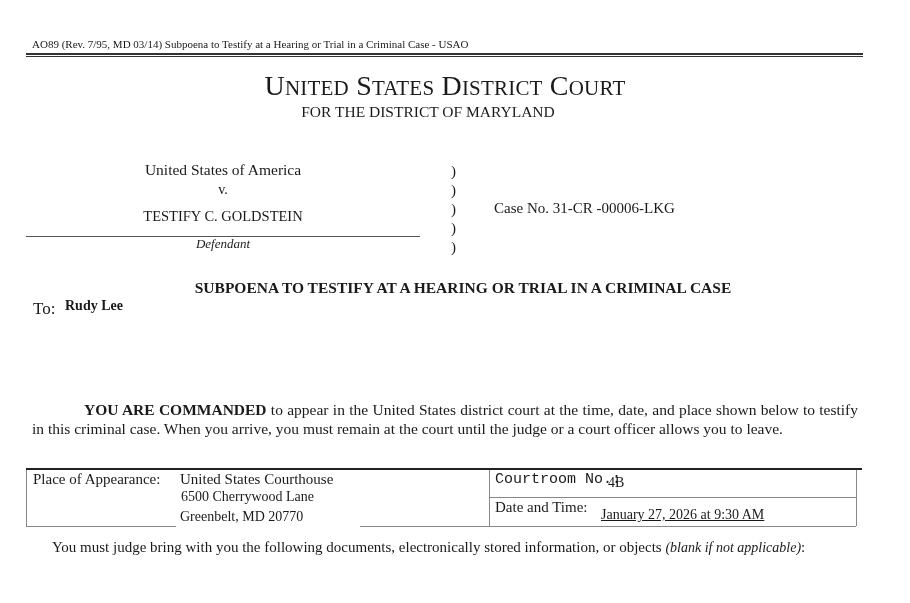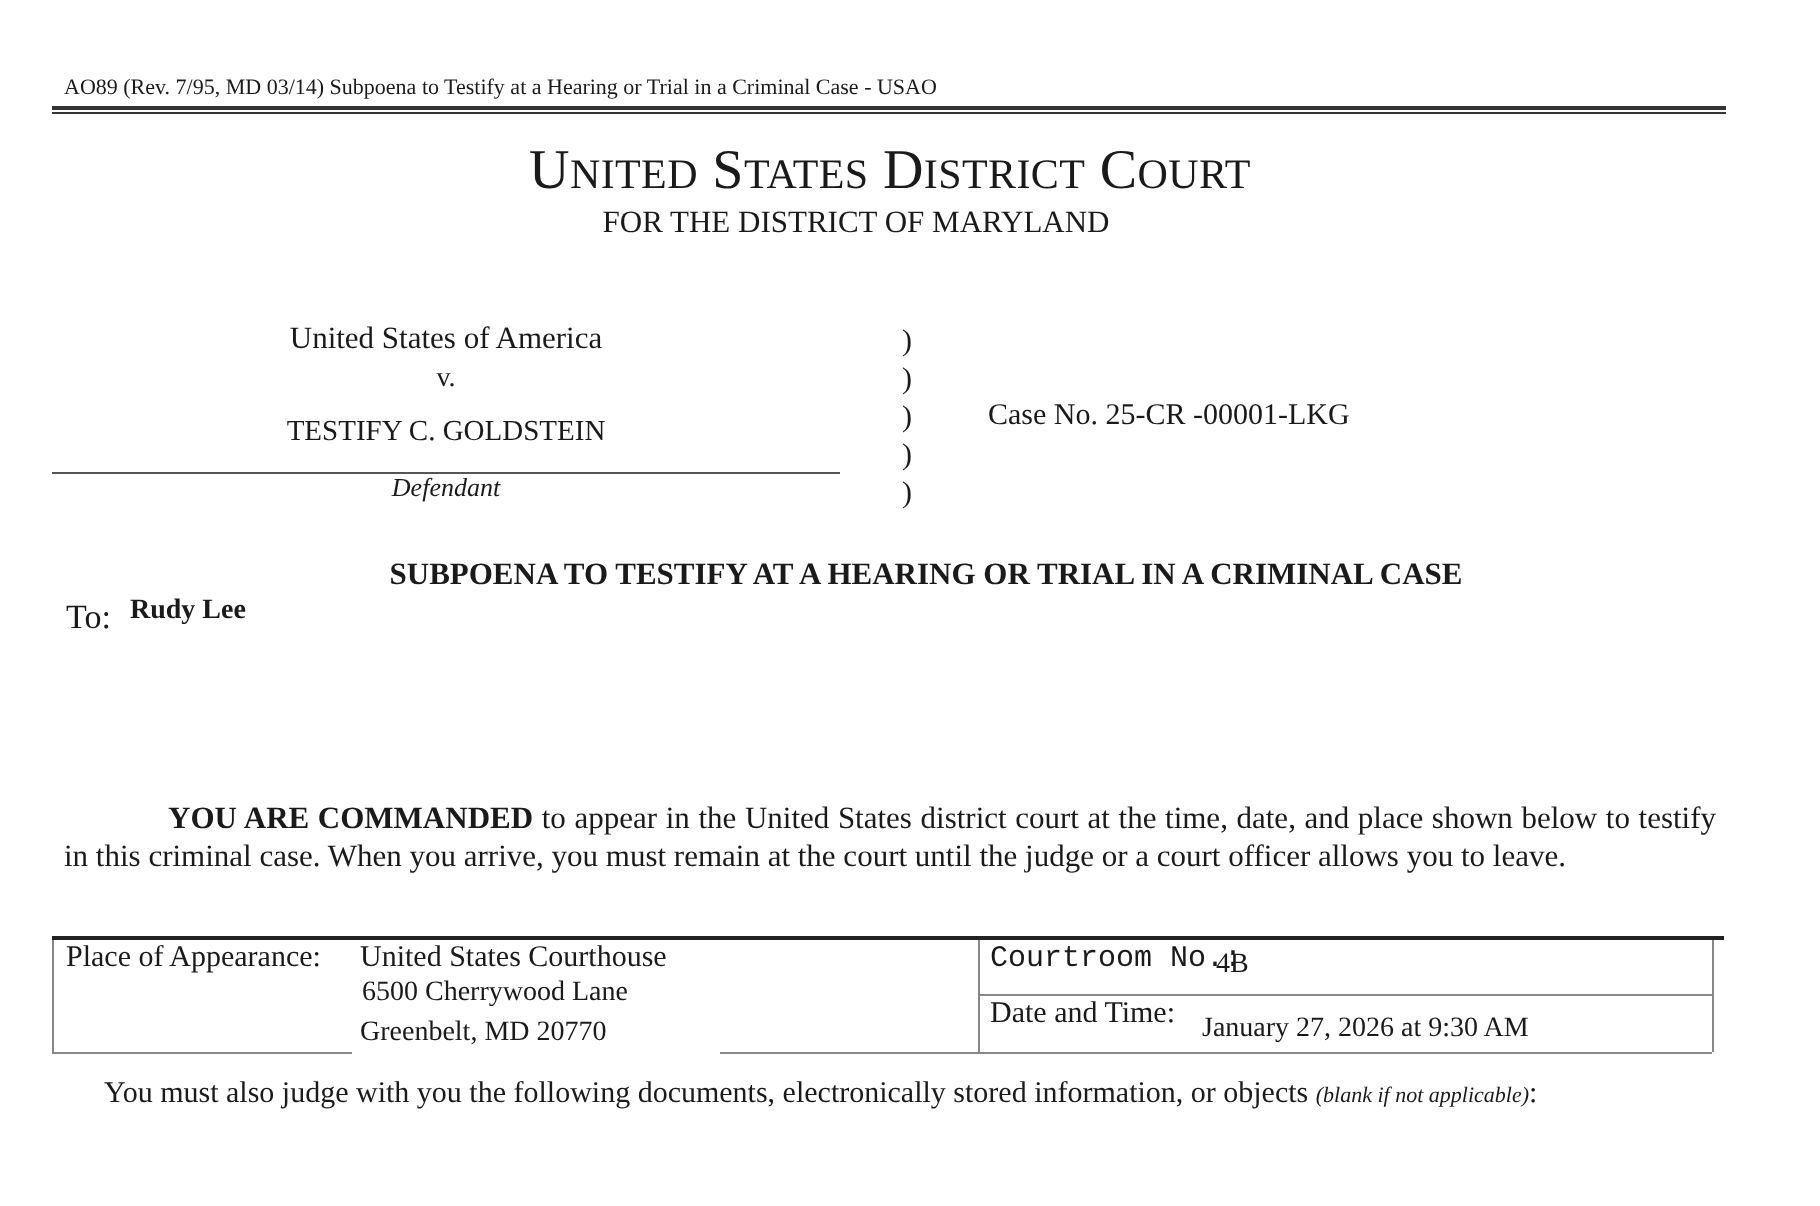--- a/index.html
+++ b/index.html
@@ -24,21 +24,21 @@
   .to-value { left:65px; top:298px; font-size:14px;font-weight:bold; }
   .command { left:32px; top:401px; width:826px; font-size:15.5px; line-height:18.7px; white-space:normal; text-align:justify; }
   .command .indent { display:inline-block; width:52px; }
   .command b { font-weight:bold; }
   .tbl-top { left:26px; width:836px; top:468px; border-top:2px solid #222; height:0; }
   .vline { width:0; border-left:1px solid #888; }
   .hline { height:0; border-top:1px solid #888; }
   .cell-label { font-size:15px; }
   .cell-value { font-size:14px; }
   .bring { left:52px; top:539px; font-size:15px; }
-  .bring i { font-size:11px; }
+  .bring i { font-size:14px; }
 </style>
 </head>
 <body>
 
 <div class="abs form-id">AO89  (Rev. 7/95, MD 03/14) Subpoena to Testify at a Hearing or Trial in a Criminal Case - USAO</div>
 <div class="abs dbl"></div>
 
 <div class="abs court-title"><span>U</span><span class="sc">NITED</span> <span>S</span><span class="sc">TATES</span> <span>D</span><span class="sc">ISTRICT</span> <span>C</span><span class="sc">OURT</span></div>
 <div class="abs district">FOR THE DISTRICT OF MARYLAND</div>
 
@@ -47,21 +47,21 @@
 <div class="abs caption-party p3">TESTIFY C. GOLDSTEIN</div>
 <div class="abs cap-line"></div>
 <div class="abs defendant">Defendant</div>
 
 <div class="abs paren" style="top:162px">)</div>
 <div class="abs paren" style="top:181px">)</div>
 <div class="abs paren" style="top:200px">)</div>
 <div class="abs paren" style="top:219px">)</div>
 <div class="abs paren" style="top:238px">)</div>
 
-<div class="abs case-no"><span>Case No.</span> <span>25-CR -00001-LKG</span></div>
+<div class="abs case-no"><span>Case No.</span> <span>31-CR -00006-LKG</span></div>
 
 <div class="abs subpoena-title">SUBPOENA TO TESTIFY AT A HEARING OR TRIAL IN A CRIMINAL CASE</div>
 <div class="abs to-label">To:</div>
 <div class="abs to-value">Rudy Lee</div>
 
 <div class="abs command"><span class="indent"></span><b>YOU ARE COMMANDED</b><span> to appear in the United States district court at the time, date, and place shown below to testify in this criminal case.  When you arrive, you must remain at the court until the judge or a court officer allows you to leave.</span></div>
 
 <div class="abs tbl-top"></div>
 <div class="abs vline" style="left:26px; top:470px; height:56px;"></div>
 <div class="abs vline" style="left:489px; top:470px; height:56px;"></div>
@@ -71,15 +71,15 @@
 <div class="abs hline" style="left:360px; width:496px; top:526px;"></div>
 
 <div class="abs cell-label" style="left:33px; top:471px;">Place of Appearance:</div>
 <div class="abs cell-label" style="left:180px; top:471px;text-align:right;">United States Courthouse</div>
 <div class="abs cell-value" style="left:181px; top:489px;font-family:Liberation Serif, serif;">6500 Cherrywood Lane</div>
 <div class="abs cell-value" style="left:180px; top:509px;">Greenbelt, MD 20770</div>
 
 <div class="abs cell-label" style="left:495px; top:471px;font-family:Liberation Mono, monospace;">Courtroom No.:</div>
 <div class="abs cell-value" style="left:608px; top:475px;">4B</div>
 <div class="abs cell-label" style="left:495px; top:499px;">Date and Time:</div>
-<div class="abs cell-value" style="left:601px; top:507px;">January 27, 2026 at 9:30 AM</div>
+<div class="abs cell-value" style="left:601px; top:507px;text-decoration:underline;">January 27, 2026 at 9:30 AM</div>
 
-<div class="abs bring"><span>You must also judge with you the following documents, electronically stored information, or objects </span><i>(blank if not applicable)</i><span>:</span></div>
+<div class="abs bring"><span>You must judge bring with you the following documents, electronically stored information, or objects </span><i>(blank if not applicable)</i><span>:</span></div>
 
 </body></html>

